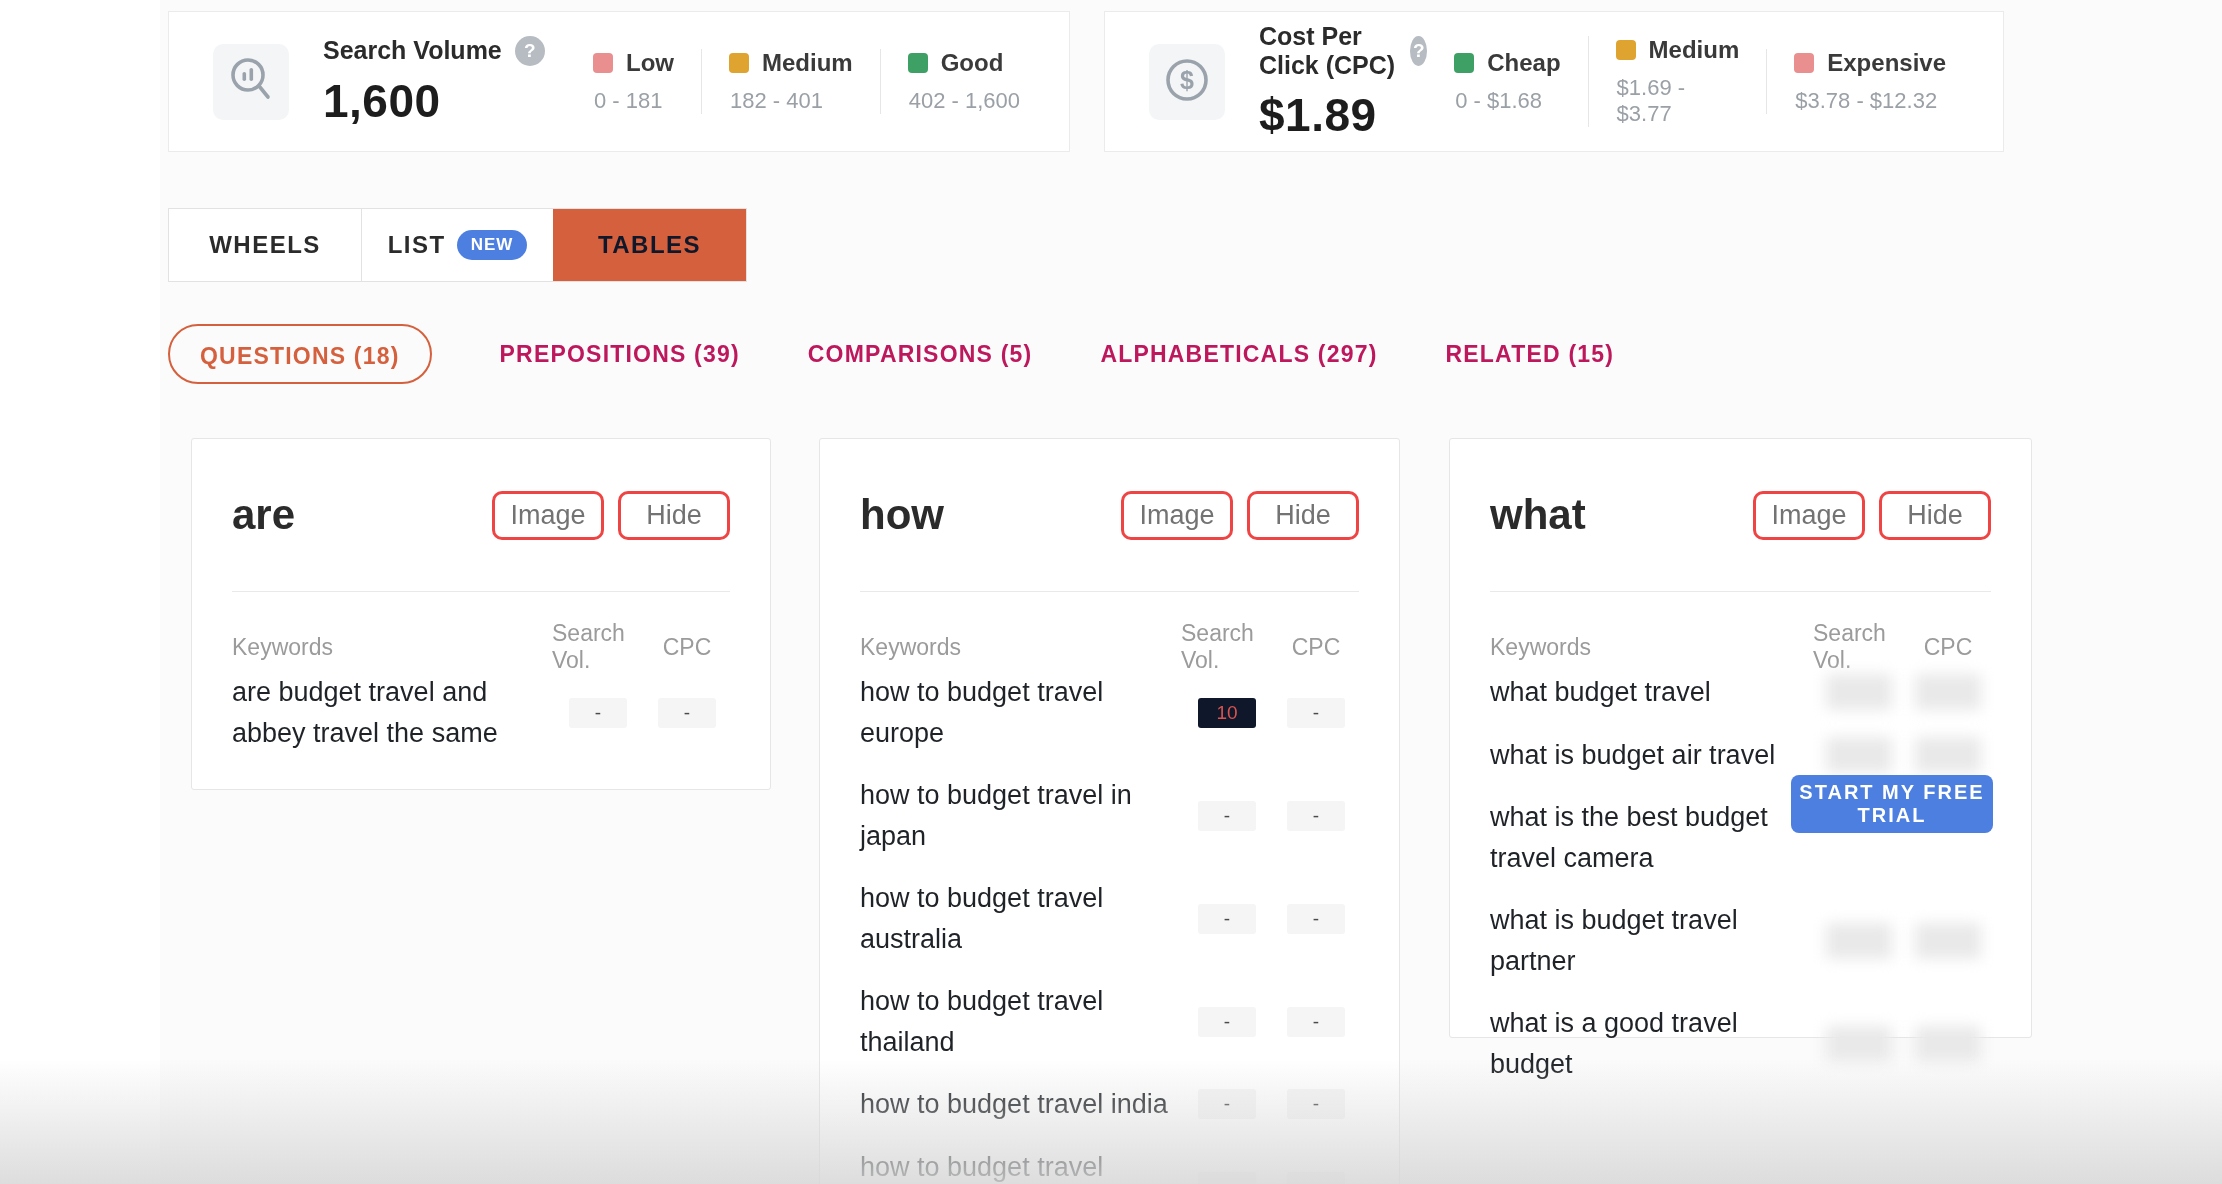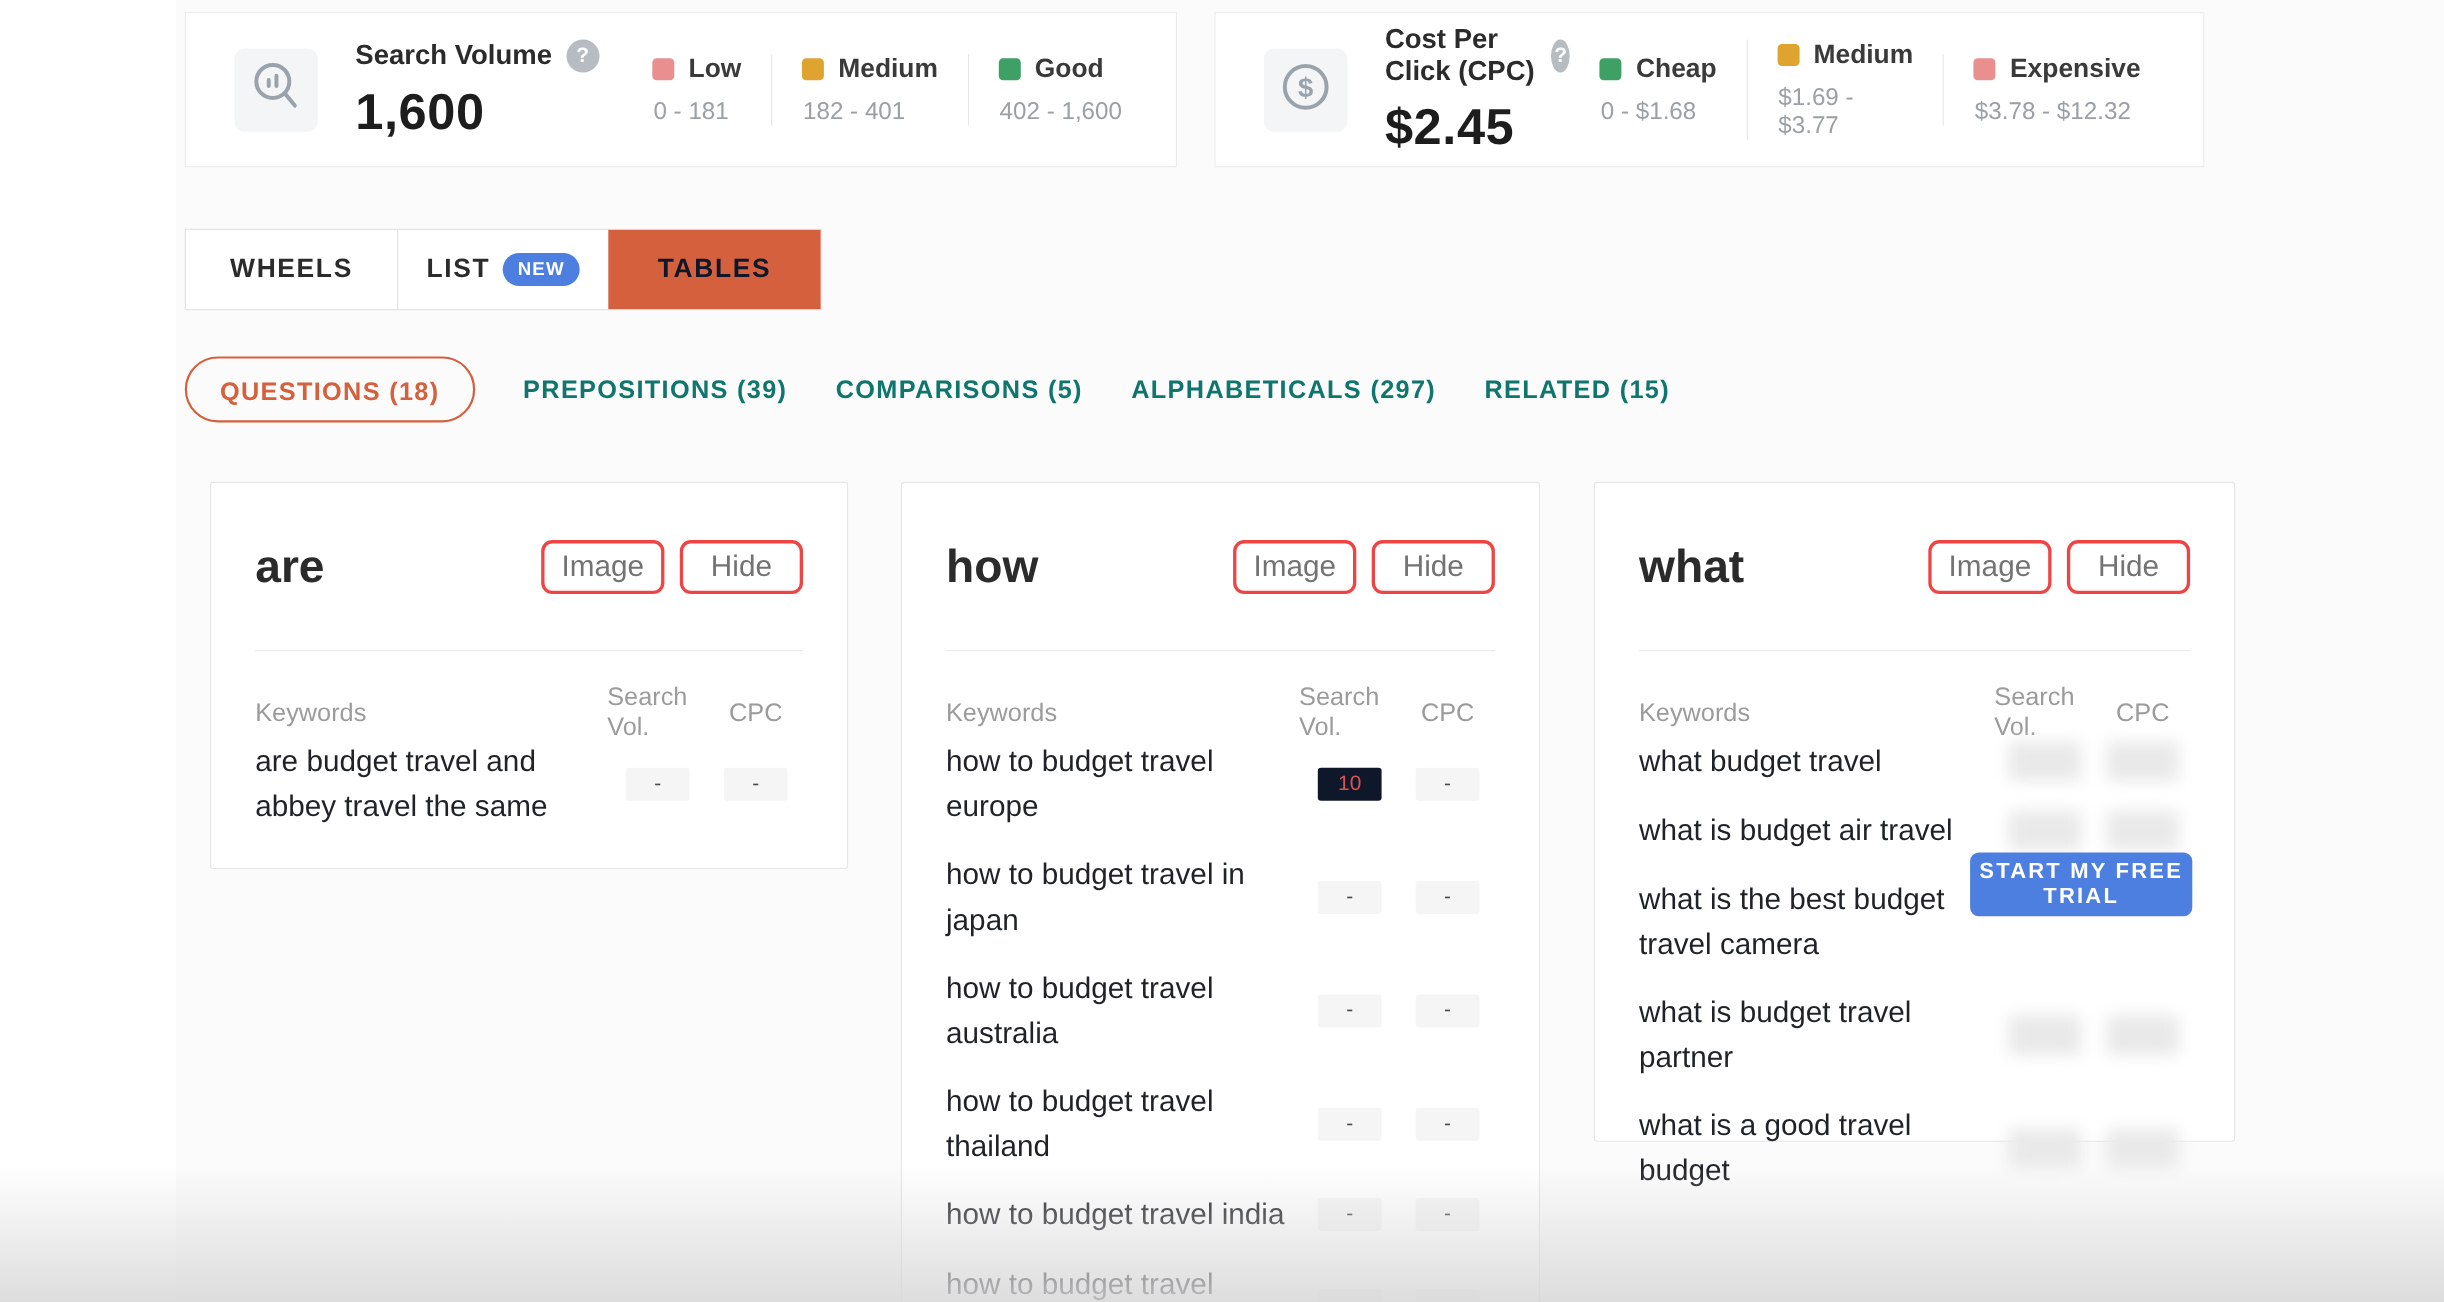--- a/index.html
+++ b/index.html
@@ -36,21 +36,21 @@
     border:1px solid #e2e2e2;box-sizing:border-box;}
   .view-tab{width:192px;display:flex;align-items:center;justify-content:center;gap:11px;
     font-size:24px;font-weight:700;letter-spacing:1.5px;color:#2b2b2b;cursor:pointer;box-sizing:border-box;}
   .view-tab + .view-tab{border-left:1px solid #e2e2e2;}
   .view-tab.active{background:#d5603d;color:#0f172a;border-left:none;width:193px;}
   .new-badge{background:#4d7fe0;color:#fff;font-size:17px;font-weight:700;letter-spacing:1px;
     padding:5px 14px;border-radius:20px;}
 
   
   .cat-tabs{position:absolute;left:168px;top:322px;height:64px;display:flex;align-items:center;}
-  .cat-tab{font-size:23px;font-weight:700;letter-spacing:1.2px;color:#0f766e;margin-left:44px;cursor:pointer;}
+  .cat-tab{font-size:23px;font-weight:700;letter-spacing:1.2px;color:#be185d;margin-left:68px;cursor:pointer;}
   .cat-tab.active{margin-left:0;color:#d5603d;border:2px solid #d5603d;border-radius:34px;
     height:60px;line-height:60px;padding:0 30px;box-sizing:border-box;}
 
   
   .kw-card{position:absolute;top:438px;background:#fff;border:1px solid #e6e6e6;border-radius:3px;
     box-sizing:border-box;padding:0 40px;}
   #card-are{left:191px;width:580px;height:352px;}
   #card-how{left:819px;width:581px;height:860px;}
   #card-what{left:1449px;width:583px;height:600px;position:absolute;}
   .card-header{height:152px;display:flex;align-items:center;}
@@ -135,21 +135,21 @@
           <circle cx="26" cy="26" r="19" stroke="#9aa3ab" stroke-width="3.6"></circle>
           <text x="26" y="35" text-anchor="middle" font-family="Liberation Sans, sans-serif" font-size="25" font-weight="bold" fill="#9aa3ab">$</text>
         </svg>
       </span>
     </div>
     <div class="stat-text">
       <div class="stat-title-row">
         <span>Cost Per Click (CPC)</span>
         <span class="help">?</span>
       </div>
-      <div class="stat-value">$2.45</div>
+      <div class="stat-value">$1.89</div>
     </div>
     <div class="legend">
       <div class="legend-item">
         <div class="legend-label">
           <span class="swatch" style="background: rgb(63, 160, 101);"></span>
           <span>Cheap</span>
         </div>
         <div class="legend-range">0 - $1.68</div>
       </div>
       <div class="legend-item">

